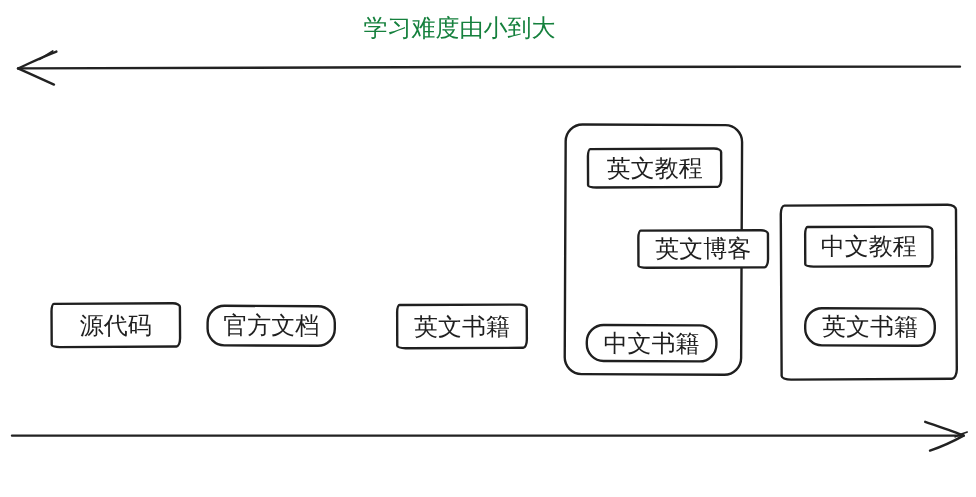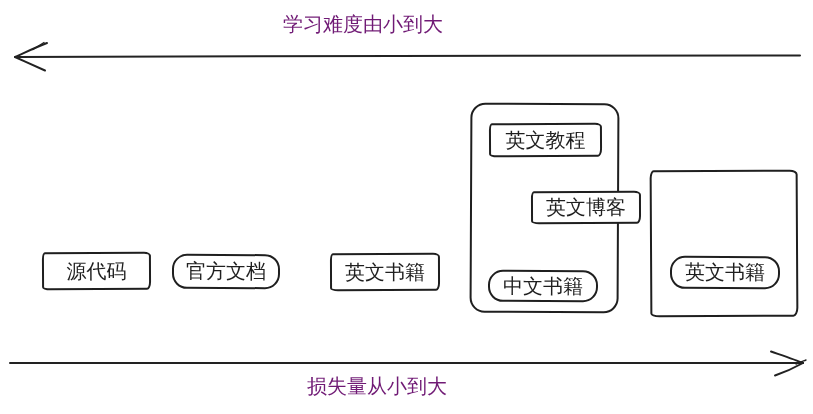--- a/index.html
+++ b/index.html
@@ -21,23 +21,23 @@
     left: 0;
     top: 0;
     width: 813px;
     height: 414px;
     pointer-events: none;
   }
   .axis-label {
     position: absolute;
     font-size: 20px;
     line-height: 24px;
-    text-align: left;
+    text-align: right;
     white-space: nowrap;
-    color: #701a75;
+    color: #15803d;
   }
   .axis-label.top    { left: 283px; top: 12px;  width: 180px; }
   .axis-label.bottom { left: 307px; top: 374px; width: 140px; }
 
   .sbox {
     position: absolute;
     border: 2px solid #1f1f1f;
     background: #ffffff;
     display: flex;
     align-items: center;
@@ -89,21 +89,20 @@
     </g>
     <g stroke="#222222" stroke-width="2" fill="none" stroke-linecap="round">
       <path d="M 10 363 C 260 364, 560 362, 803 363"></path>
       <path d="M 771 351.5 C 784 356, 796 360, 803 363"></path>
       <path d="M 803 363 C 794 368, 784 372.5, 775 375.5"></path>
       <path d="M 806 360 C 802 361.5, 799 362.5, 796 364" stroke-width="1.4"></path>
     </g>
   </svg>
 
   <div class="axis-label top">学习难度由小到大</div>
-  <div class="axis-label bottom">损失量从小到大</div>
 
   <div class="sbox box-source r1">
     <span>源代码</span>
   </div>
   <div class="sbox box-docs r2">
     <span>官方文档</span>
   </div>
   <div class="sbox box-enbooks r3">
     <span>英文书籍</span>
   </div>
@@ -113,17 +112,20 @@
     <span>英文教程</span>
   </div>
   <div class="sbox box-enblog r3">
     <span>英文博客</span>
   </div>
   <div class="sbox box-cnbook r2">
     <span>中文书籍</span>
   </div>
 
   <div class="gbox group-2 r1"></div>
+  <div class="sbox box-cntut r3">
+    <span>中文教程</span>
+  </div>
   <div class="sbox box-cnblog r2">
     <span>英文书籍</span>
   </div>
 
 </div>
 
 </body></html>

